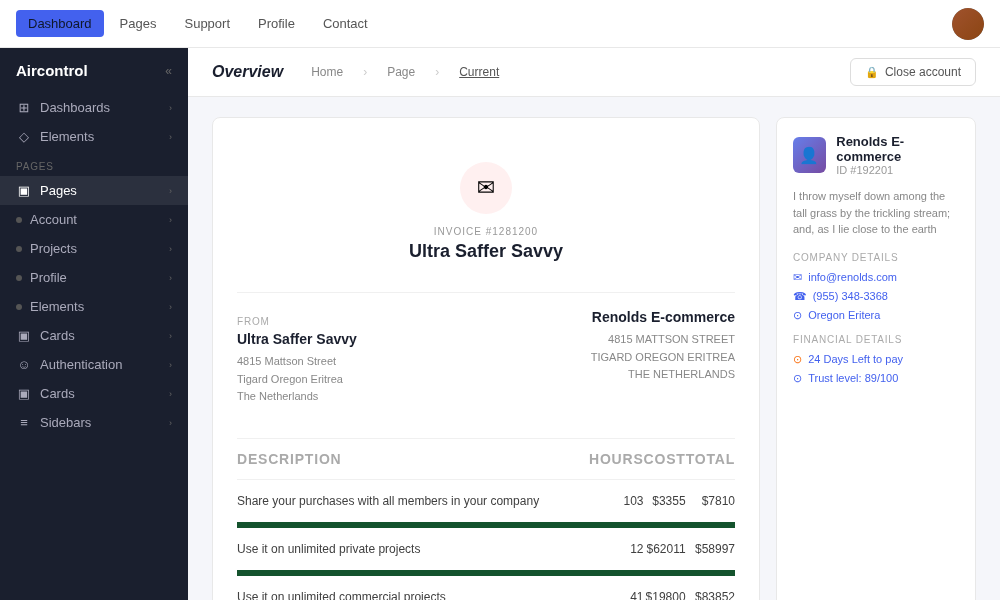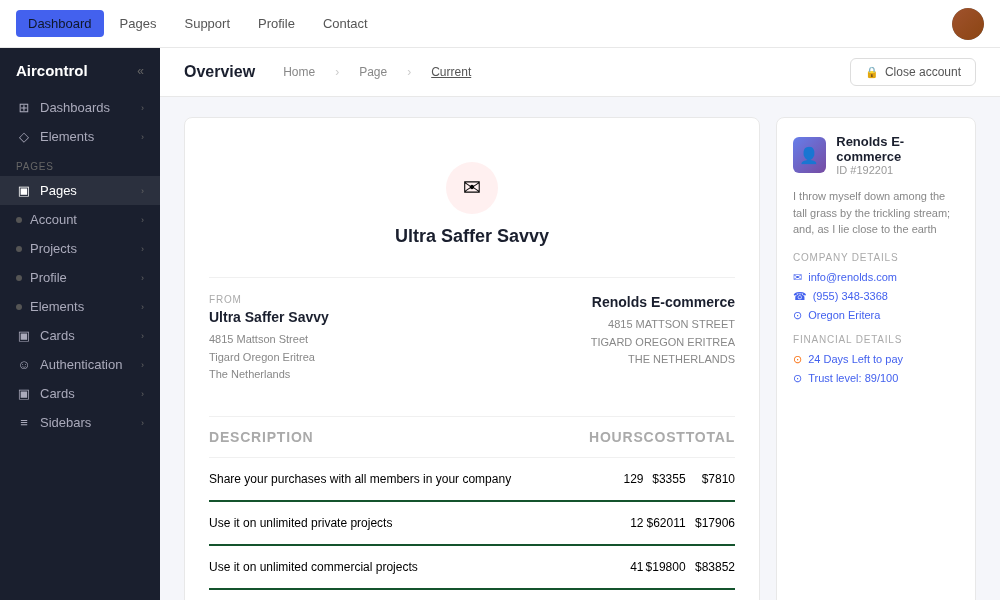--- a/index.html
+++ b/index.html
@@ -10,39 +10,39 @@
     .top-nav-links { display: flex; gap: 4px; flex: 1; }
     .top-nav-link { padding: 6px 12px; font-size: 13px; color: #555; cursor: pointer; border-radius: 4px; text-decoration: none; }
     .top-nav-link.active { background: #4361ee; color: #0f172a; border-radius: 4px; }
     .avatar { width: 32px; height: 32px; border-radius: 50%; background: #888; overflow: hidden; display: flex; align-items: center; justify-content: center; }
     .avatar-img { width: 32px; height: 32px; border-radius: 50%; background: linear-gradient(135deg, #a0522d, #8b4513); }
 
     
     .main-layout { display: flex; flex: 1; overflow: hidden; }
 
     
-    .sidebar { width: 160px; background: #1a1f2e; color: #aab; flex-shrink: 0; display: flex; flex-direction: column; overflow-y: auto; }
+    .sidebar { width: 188px; background: #1a1f2e; color: #aab; flex-shrink: 0; display: flex; flex-direction: column; overflow-y: auto; }
     .sidebar-brand { padding: 14px 16px; display: flex; align-items: center; justify-content: space-between; }
     .sidebar-brand-name { color: #fff; font-size: 15px; font-weight: 600; }
     .sidebar-collapse { color: #666; cursor: pointer; font-size: 12px; }
     .sidebar-section-label { padding: 10px 16px 4px; font-size: 10px; text-transform: uppercase; color: #666; letter-spacing: 0.8px; }
     .sidebar-item { display: flex; align-items: center; justify-content: space-between; padding: 7px 16px; cursor: pointer; color: #aab; font-size: 13px; }
     .sidebar-item.active { color: #fff; background: rgba(255,255,255,0.08); }
     .sidebar-item.active > .sidebar-item-left { color: #fff; }
     .sidebar-item-left { display: flex; align-items: center; gap: 8px; }
     .sidebar-dot { width: 6px; height: 6px; border-radius: 50%; background: #555; flex-shrink: 0; }
     .sidebar-chevron { font-size: 9px; color: #666; }
     .sidebar-icon { font-size: 13px; width: 16px; text-align: center; }
 
     
     .content { flex: 1; overflow-y: auto; }
 
     
     .overview-header { background: #fff; border-bottom: 1px solid #e8e8e8; padding: 10px 24px; display: flex; align-items: center; justify-content: space-between; }
-    .overview-title { font-size: 16px; font-weight: 600; color: #1a1f2e; margin-right: 16px; }
+    .overview-title { font-size: 16px; font-weight: 600; color: #1a1f2e; margin-right: 16px; font-style: italic; }
     .breadcrumb { display: flex; align-items: center; gap: 20px; font-size: 12px; color: #888; }
     .breadcrumb-sep { color: #ccc; }
     .breadcrumb-current { color: #555; text-decoration: underline; }
     .overview-left { display: flex; align-items: center; gap: 12px; }
     .close-account-btn { display: flex; align-items: center; gap: 6px; border: 1px solid #ddd; border-radius: 6px; padding: 6px 14px; font-size: 12px; color: #555; background: #fff; cursor: pointer; }
     .lock-icon { font-size: 11px; }
 
     
     .invoice-area { display: flex; gap: 16px; padding: 20px 24px; }
     .invoice-main { flex: 1; background: #fff; border-radius: 8px; border: 1px solid #e8e8e8; padding: 24px; }
@@ -52,29 +52,29 @@
     .invoice-header { text-align: center; padding: 20px 0 30px; }
     .invoice-icon { width: 52px; height: 52px; margin: 0 auto 12px; background: #fff0f0; border-radius: 50%; display: flex; align-items: center; justify-content: center; }
     .envelope { font-size: 22px; }
     .invoice-label { font-size: 10px; color: #999; text-transform: uppercase; letter-spacing: 1px; margin-bottom: 4px; }
     .invoice-name { font-size: 18px; font-weight: 600; color: #1a1f2e; }
 
     
     .invoice-from-to { display: flex; justify-content: space-between; padding: 16px 0; border-top: 1px solid #f0f0f0; }
     .from-section, .to-section { flex: 1; }
     .to-section { text-align: right; }
-    .section-label { font-size: 10px; color: #aaa; text-transform: uppercase; letter-spacing: 0.8px; margin-bottom: 4px; }
+    .section-label { font-size: 10px; color: #aaa; text-transform: uppercase; letter-spacing: 0.8px; margin-bottom: 4px; margin-top: 7px; }
     .company-name { font-size: 14px; font-weight: 600; color: #1a1f2e; margin-bottom: 6px; }
     .address-line { font-size: 11px; color: #888; line-height: 1.6; }
 
     
     .invoice-table { width: 100%; border-collapse: collapse; margin-top: 16px; }
     .invoice-table th { font-size: 14px; text-transform: uppercase; color: #aaa; letter-spacing: 0.8px; padding: 12px 0; text-align: left; border-top: 1px solid #f0f0f0; border-bottom: 1px solid #f0f0f0; }
     .invoice-table th.right { text-align: right; }
-    .invoice-table td { padding: 14px 0; font-size: 12px; color: #000000; border-bottom: 2px solid #14532d; }
+    .invoice-table td { padding: 14px 0; font-size: 12px; color: #404040; border-bottom: 6px solid #14532d; }
     .invoice-table td.right { text-align: right; }
 
     
     .sidebar-company-header { display: flex; align-items: center; gap: 10px; margin-bottom: 12px; }
     .company-logo { width: 36px; height: 36px; border-radius: 6px; background: linear-gradient(135deg, #667eea, #764ba2); display: flex; align-items: center; justify-content: center; overflow: hidden; }
     .company-logo-inner { font-size: 16px; }
     .company-info-name { font-size: 13px; font-weight: 600; color: #1a1f2e; }
     .company-info-id { font-size: 11px; color: #999; }
     .company-description { font-size: 11px; color: #888; line-height: 1.5; margin-bottom: 14px; }
     .sidebar-section-title { font-size: 10px; text-transform: uppercase; letter-spacing: 0.8px; color: #aaa; margin-bottom: 8px; }
@@ -210,20 +210,21 @@
       </button>
     </div>
 
     <div class="invoice-area">
 
       <div class="invoice-main">
         <div class="invoice-header">
           <div class="invoice-icon">
             <span class="envelope">✉</span>
           </div>
+          <div class="invoice-label">INVOICE #1281200</div>
           <div class="invoice-name">Ultra Saffer Savvy</div>
         </div>
 
         <div class="invoice-from-to">
           <div class="from-section">
             <div class="section-label">FROM</div>
             <div class="company-name">Ultra Saffer Savvy</div>
             <div class="address-line">4815 Mattson Street</div>
             <div class="address-line">Tigard Oregon Eritrea</div>
             <div class="address-line">The Netherlands</div>
@@ -241,29 +242,29 @@
             <tr>
               <th>DESCRIPTION</th>
               <th class="right">HOURS</th>
               <th class="right">COST</th>
               <th class="right">TOTAL</th>
             </tr>
           </thead>
           <tbody>
             <tr>
               <td>Share your purchases with all members in your company</td>
-              <td class="right">129</td>
+              <td class="right">103</td>
               <td class="right">$3355</td>
               <td class="right">$7810</td>
             </tr>
             <tr>
               <td>Use it on unlimited private projects</td>
               <td class="right">12</td>
               <td class="right">$62011</td>
-              <td class="right">$17906</td>
+              <td class="right">$58997</td>
             </tr>
             <tr>
               <td>Use it on unlimited commercial projects</td>
               <td class="right">41</td>
               <td class="right">$19800</td>
               <td class="right">$83852</td>
             </tr>
             <tr>
               <td>Use our designs, code or other assets in page builders or related products.</td>
               <td class="right">156</td>

